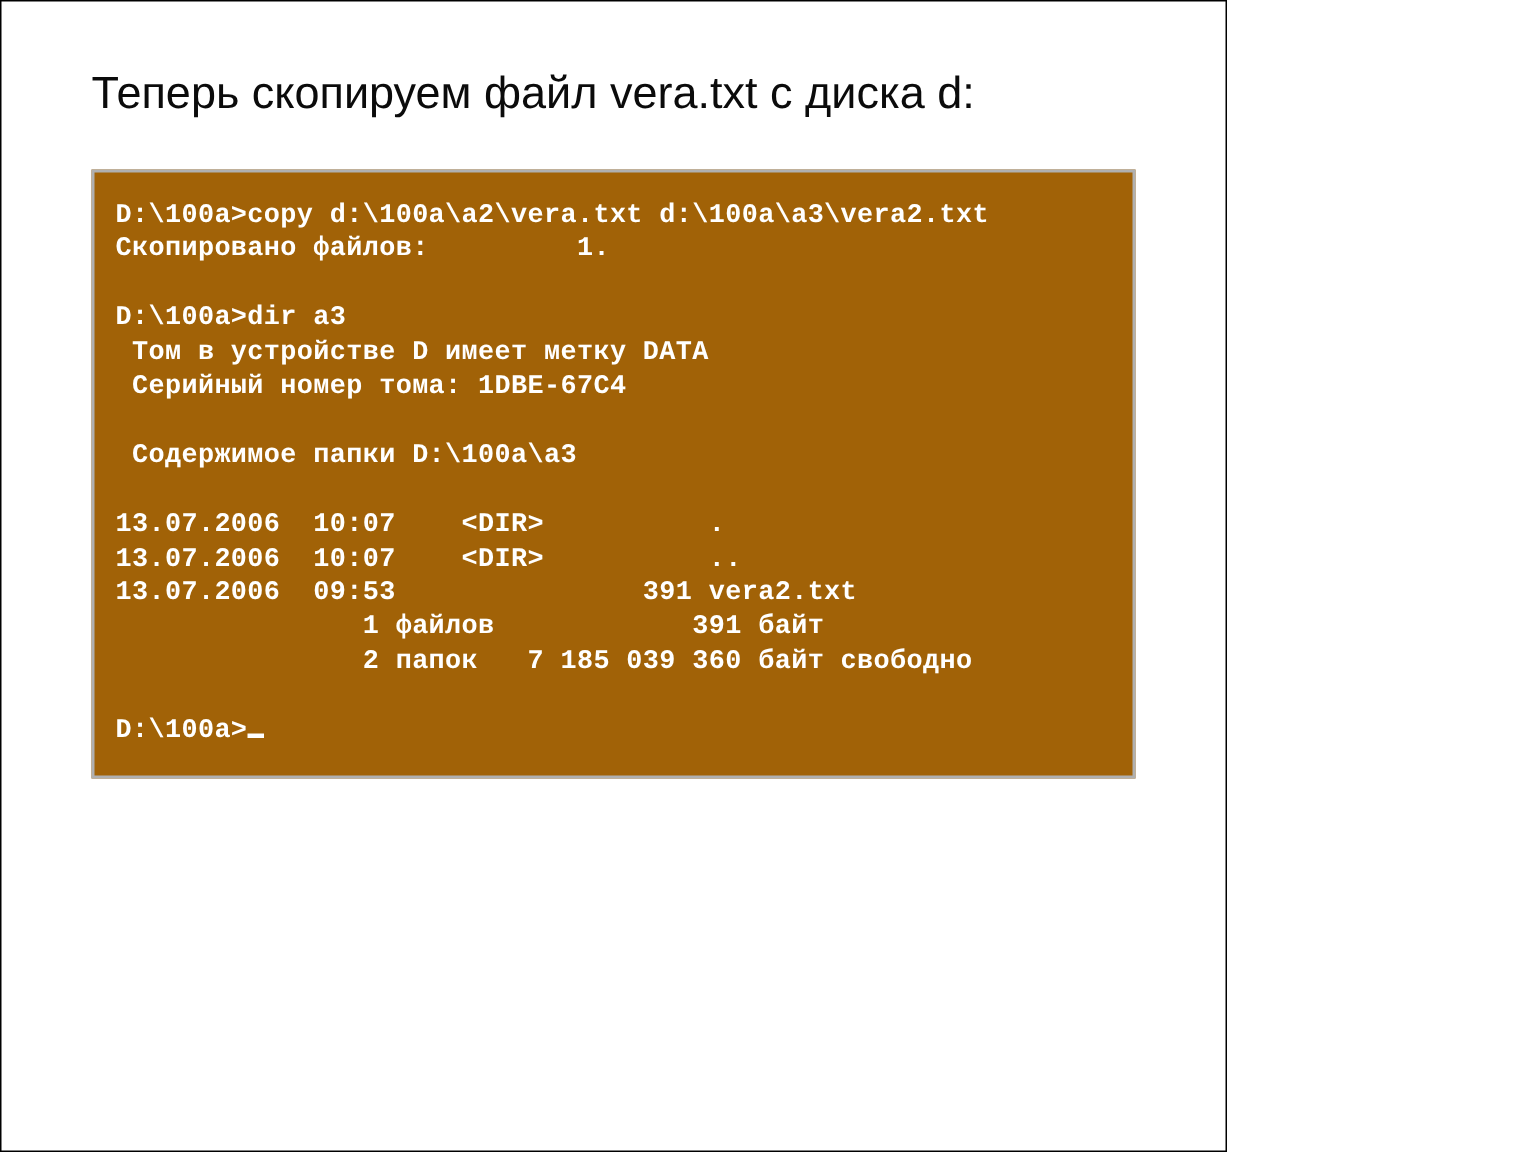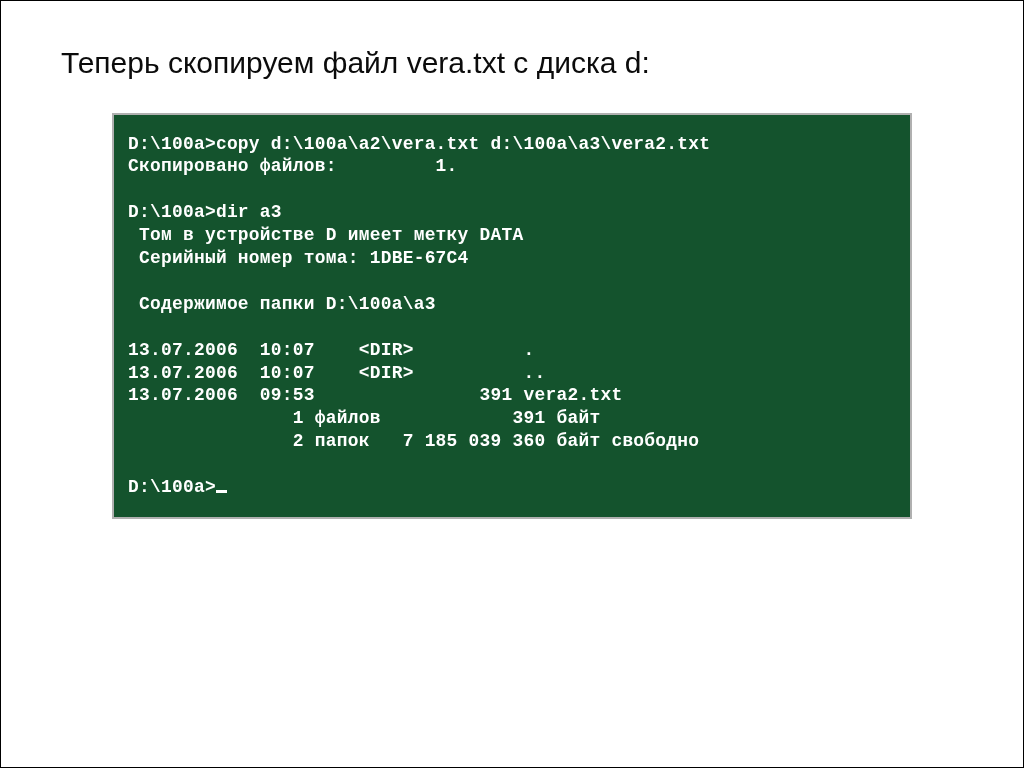--- a/index.html
+++ b/index.html
@@ -6,21 +6,21 @@
     margin: 0;
     padding: 0;
     width: 1024px;
     height: 768px;
     background: #ffffff;
     font-family: Arial, Helvetica, sans-serif;
     overflow: hidden;
   }
   .slide {
     box-sizing: border-box;
-    width: 1024px;
+    width: 818px;
     height: 768px;
     padding: 40px 60px 40px 60px;
     position: relative;
     border: 1px solid #000;
   }
   .text-block {
     font-size: 30px;
     line-height: 1.45;
     color: #0b0b0b;
     text-align: justify;
@@ -36,21 +36,21 @@
     padding-left: 54px;
     text-align: justify;
     text-justify: inter-word;
   }
   .terminal-wrap {
     display: flex;
     justify-content: center;
   }
   .terminal {
     width: 800px;
-    background: #14532d;
+    background: #a16207;
     color: #ffffff;
     border: 2px solid #b0b0b0;
     padding: 18px 8px 18px 14px;
     box-sizing: border-box;
     font-family: "Courier New", Courier, monospace;
     font-size: 17.9px;
     font-weight: bold;
     line-height: 1.28;
     white-space: pre;
     letter-spacing: 0.25px;

